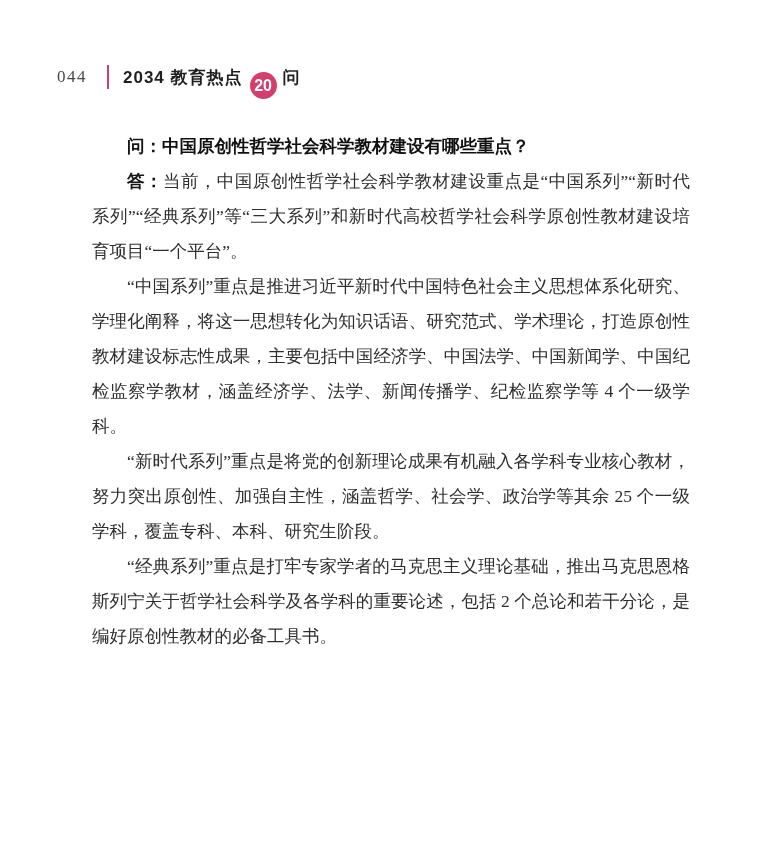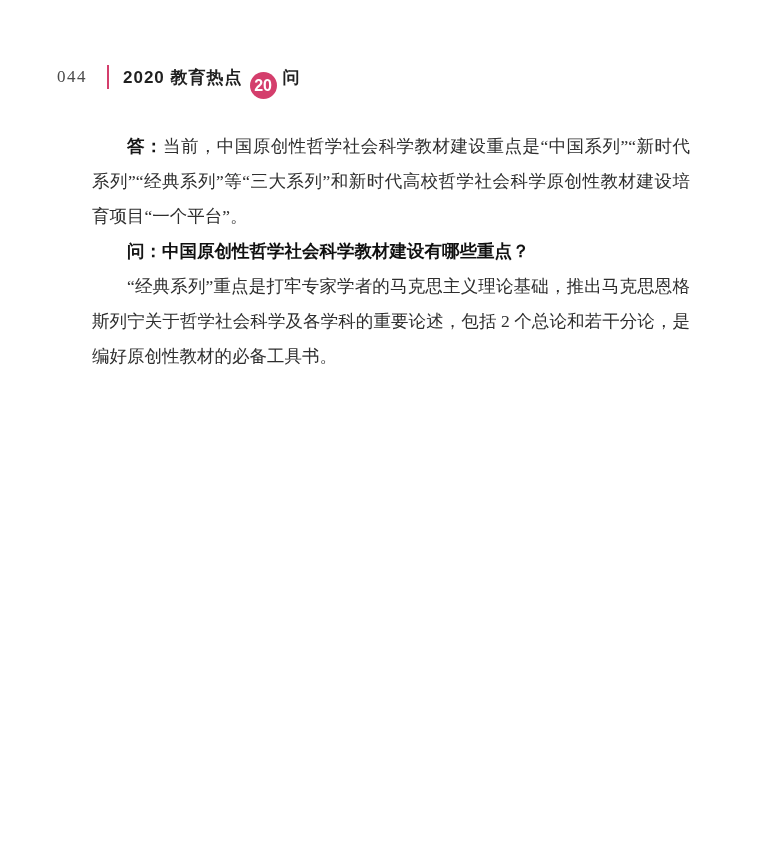--- a/index.html
+++ b/index.html
@@ -83,31 +83,33 @@
   .label-bold { font-weight: bold; color: #161616; }
 </style>
 </head>
 <body>
 
 <div class="page">
 
   <header class="page-header">
     <span class="page-number">044</span>
     <span class="header-divider"></span>
-    <span class="book-title">2020 教育热点</span>
+    <span class="book-title">2034 教育热点</span>
     <span class="count-badge">20</span>
     <span class="title-suffix">问</span>
   </header>
 
   <main class="content">
 
 
+    <p class="para question"><span class="label-bold">问：</span><span>中国原创性哲学社会科学教材建设有哪些重点？</span></p>
+
     <p class="para"><span class="label-bold">答：</span><span>当前，中国原创性哲学社会科学教材建设重点是“中国系列”“新时代系列”“经典系列”等“三大系列”和新时代高校哲学社会科学原创性教材建设培育项目“一个平台”。</span></p>
 
-    <p class="para question"><span class="label-bold">问：</span><span>中国原创性哲学社会科学教材建设有哪些重点？</span></p>
+    <p class="para">“中国系列”重点是推进习近平新时代中国特色社会主义思想体系化研究、学理化阐释，将这一思想转化为知识话语、研究范式、学术理论，打造原创性教材建设标志性成果，主要包括中国经济学、中国法学、中国新闻学、中国纪检监察学教材，涵盖经济学、法学、新闻传播学、纪检监察学等 4 个一级学科。</p>
 
-
+    <p class="para">“新时代系列”重点是将党的创新理论成果有机融入各学科专业核心教材，努力突出原创性、加强自主性，涵盖哲学、社会学、政治学等其余 25 个一级学科，覆盖专科、本科、研究生阶段。</p>
 
     <p class="para">“经典系列”重点是打牢专家学者的马克思主义理论基础，推出马克思恩格斯列宁关于哲学社会科学及各学科的重要论述，包括 2 个总论和若干分论，是编好原创性教材的必备工具书。</p>
 
   </main>
 
 </div>
 
 </body></html>

